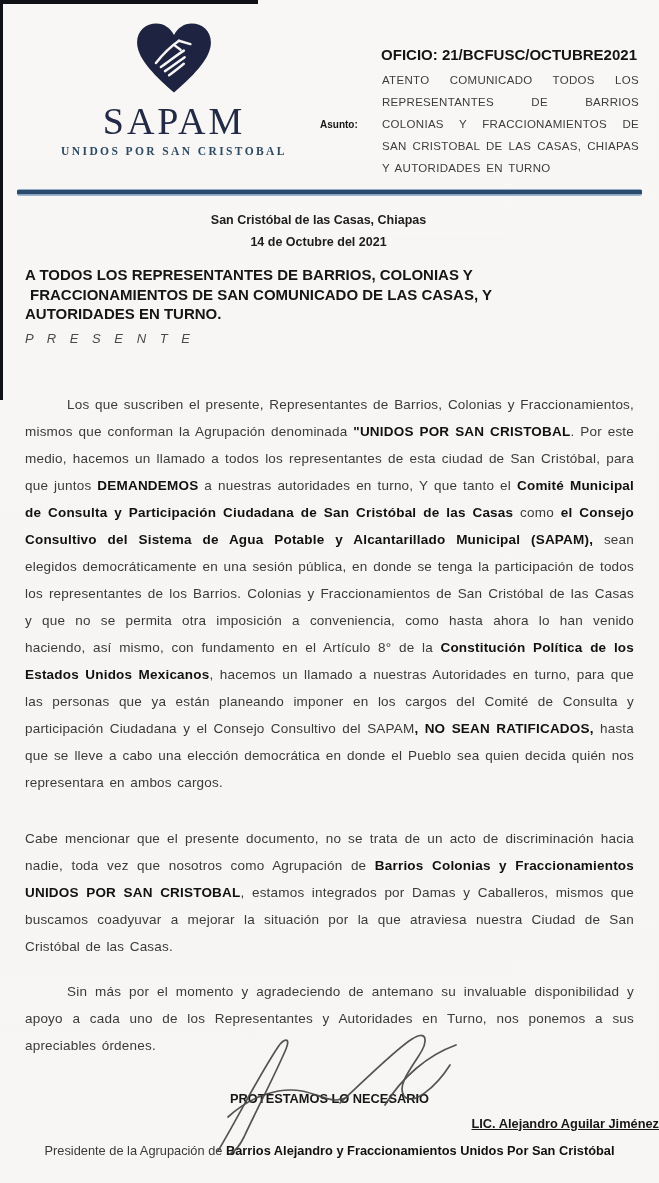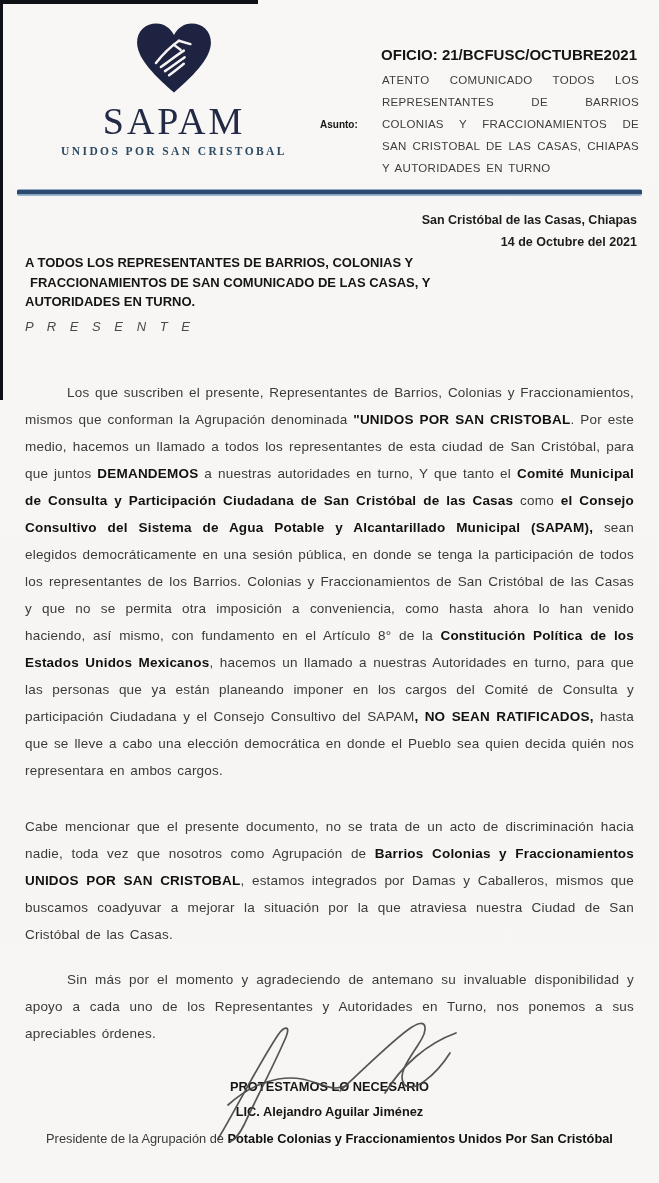--- a/index.html
+++ b/index.html
@@ -32,41 +32,41 @@
   .asunto-label { font-size:10px; font-weight:700; color:#161616; width:62px; flex:0 0 62px; }
   .asunto-text {
     flex:1; font-size:11.5px; line-height:22px; color:#3d3d3d;
     text-align:justify; letter-spacing:0.3px; word-spacing:2px;
   }
 
   .rule { margin:10px 17px 0 17px; height:7px; border-radius:2px;
     background:linear-gradient(180deg,#93adc9 0%,#93adc9 20%,#2c4a6e 20%,#2c4a6e 72%,#7d9cbd 72%,#a9bed4 100%);
   }
 
-  .dateline { margin-top:13px; padding-right:22px; text-align:right;
+  .dateline { margin-top:13px; padding-right:22px; text-align:center;
     font-weight:700; font-size:12.5px; color:#1d1d1d; line-height:22px; }
 
-  .addressee { padding-left:25px; font-weight:700; font-size:13px; color:#151515; line-height:19.5px; }
+  .addressee { margin-top:12px; padding-left:25px; font-weight:700; font-size:15px; color:#151515; line-height:19.5px; }
   .addressee .indent { padding-left:5px; }
   .presente { margin-top:7px; padding-left:25px; font-size:13px; letter-spacing:5px; color:#4a4a4a; font-weight:400;font-style:italic; }
 
   .body-text { padding:0 25px; }
   .para {
     font-size:13.5px; line-height:27px; text-align:justify;
     color:#3a3a3a; letter-spacing:0.2px; word-spacing:1.5px;
   }
   .para b, .para span.b { font-weight:700; color:#111; }
   .p1 { margin-top:45px; text-indent:42px; }
   .p2 { margin-top:29px; }
   .p3 { margin-top:18px; text-indent:42px; }
 
   .sig-block { position:relative; text-align:center; margin-top:32px; }
   .sig-scribble { position:absolute; left:50%; transform:translateX(-50%); top:-66px; width:300px; height:130px; pointer-events:none; }
   .protest { font-size:12.8px; font-weight:700; color:#161616; }
-  .sig-name { font-size:12.8px; font-weight:700; color:#161616; margin-top:10px; }
+  .sig-name { font-size:12.8px; font-weight:700; color:#161616; text-decoration:underline; margin-top:10px;text-align:right; }
   .sig-title { font-size:12.8px; color:#3a3a3a; margin-top:12px; }
 </style>
 </head>
 <body>
 
 <div class="page">
   <div class="artifact-top"></div>
   <div class="artifact-left"></div>
 
   <div class="header">
@@ -118,16 +118,16 @@
     <svg class="sig-scribble" viewBox="0 0 300 130">
       <g stroke="#474747" stroke-width="1.7" fill="none" stroke-linecap="round" opacity="0.92">
         <path d="M38 126 C55 98 78 52 98 22 C104 13 111 12 106 24 C94 52 74 90 64 112 C60 120 56 126 50 129"></path>
         <path d="M48 92 C72 70 100 62 122 66 C142 70 152 80 168 72"></path>
         <path d="M160 78 C188 52 216 24 232 14 C246 5 250 14 238 32 C226 50 218 62 224 71 C232 82 256 62 270 40"></path>
         <path d="M205 80 C222 52 248 30 276 20"></path>
       </g>
     </svg>
     <div class="protest">PROTESTAMOS LO NECESARIO</div>
     <div class="sig-name">LIC. Alejandro Aguilar Jiménez</div>
-    <div class="sig-title"><span>Presidente de la Agrupación de </span><span class="b" style="font-weight: 700; color: rgb(17, 17, 17);">Potable Colonias y Fraccionamientos Unidos Por San Cristóbal</span></div>
+    <div class="sig-title"><span>Presidente de la Agrupación de </span><span class="b" style="font-weight: 700; color: rgb(17, 17, 17);">Barrios Alejandro y Fraccionamientos Unidos Por San Cristóbal</span></div>
   </div>
 
 </div>
 
 </body></html>

